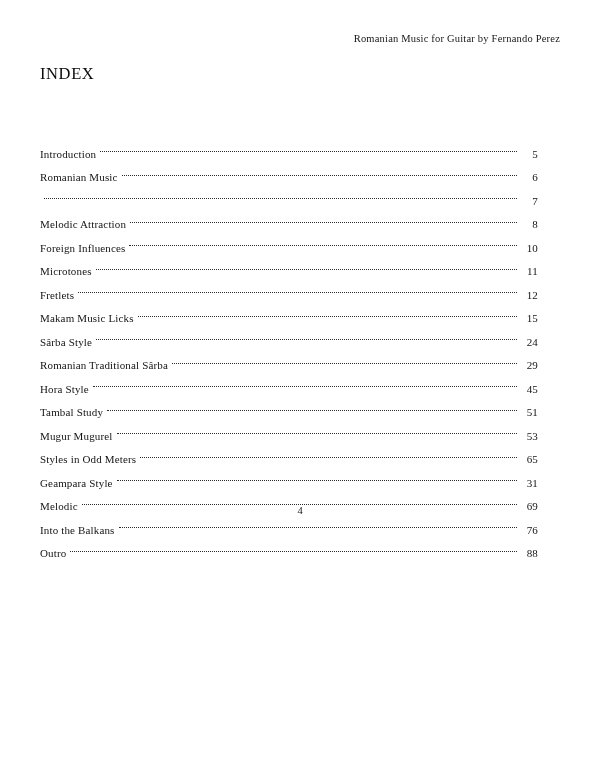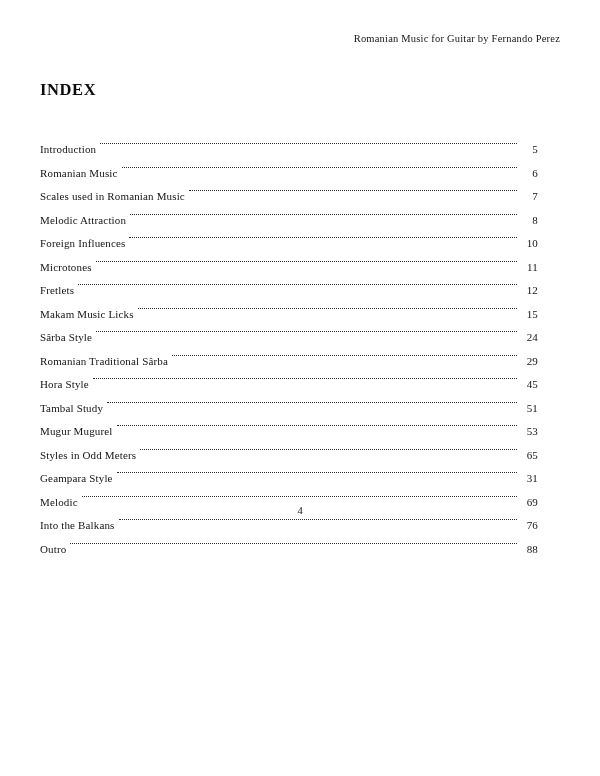--- a/index.html
+++ b/index.html
@@ -19,36 +19,36 @@
   .running-header {
     position: absolute;
     top: 33px;
     right: 40px;
     font-size: 10.5px;
     letter-spacing: 0.2px;
     color: #161616;
   }
   .page-title {
     position: absolute;
-    top: 80px;
+    top: 64px;
     left: 40px;
     font-size: 16.5px;
-    font-weight: bold;
+    font-weight: normal;
     letter-spacing: 0.6px;
     color: #0c0c0c;
   }
   .toc {
     position: absolute;
     top: 143px;
     left: 40px;
     right: 62px;
   }
   .toc-row {
     display: flex;
-    align-items: flex-start;
+    align-items: center;
     height: 23.5px;
     font-size: 11px;
     letter-spacing: 0.15px;
     color: #141414;
   }
   .toc-title {
     white-space: nowrap;
     padding-bottom: 2px;
   }
   .toc-leader {
@@ -89,21 +89,20 @@
       <span class="toc-page">5</span>
     </div>
 
     <div class="toc-row">
       <span class="toc-title">Romanian Music</span>
       <span class="toc-leader"></span>
       <span class="toc-page">6</span>
     </div>
 
     <div class="toc-row">
-      <span class="toc-title">Scales used in Romanian Music</span>
       <span class="toc-leader"></span>
       <span class="toc-page">7</span>
     </div>
 
     <div class="toc-row">
       <span class="toc-title">Melodic Attraction</span>
       <span class="toc-leader"></span>
       <span class="toc-page">8</span>
     </div>
 

